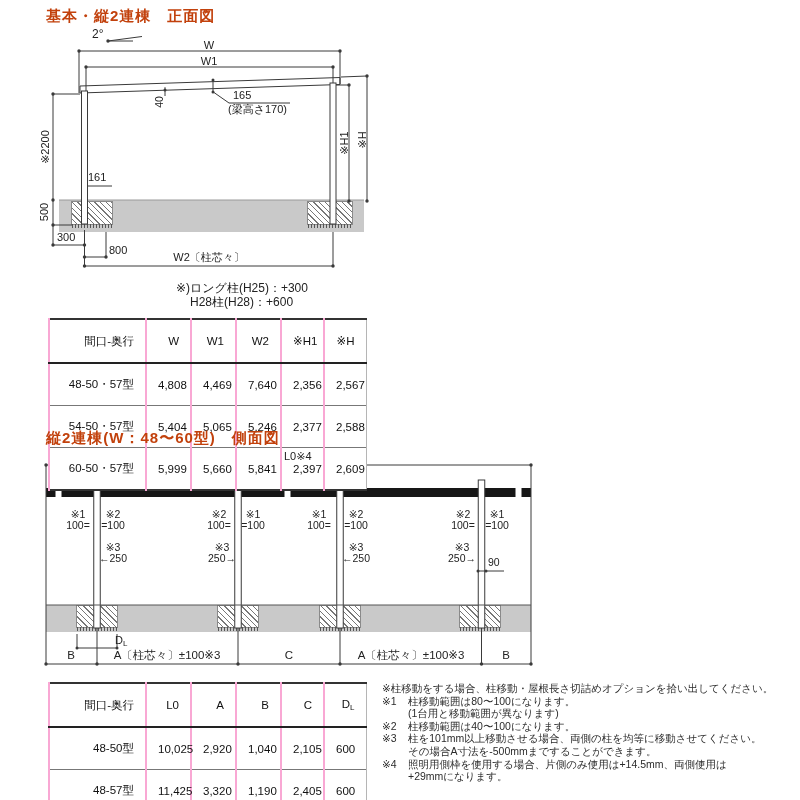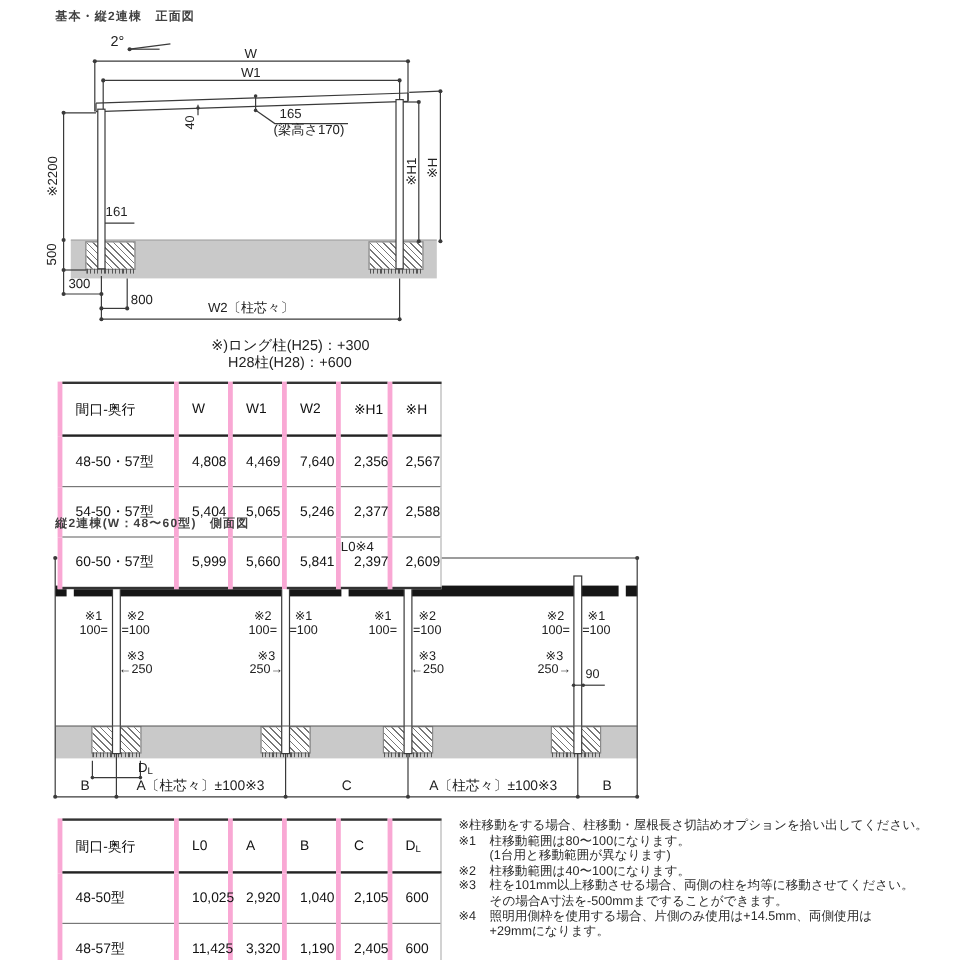--- a/index.html
+++ b/index.html
@@ -1,36 +1,36 @@
 <!DOCTYPE html>
 <html><head>
 <meta charset="utf-8">
 <style>
   html,body{margin:0;padding:0;width:800px;height:800px;background:#fff;overflow:hidden;}
   body{font-family:"Liberation Sans","DejaVu Sans",sans-serif;color:#222;}
   .stage{position:relative;width:800px;height:800px;}
   .abs{position:absolute;}
-  .sec-title{font-size:10px;font-weight:bold;color:#404040;letter-spacing:1px;white-space:nowrap;}
+  .sec-title{font-size:15px;font-weight:bold;color:#c2410c;letter-spacing:1px;white-space:nowrap;}
   .dim{font-size:11px;color:#222;white-space:nowrap;line-height:11px;}
   .dim-sm{font-size:10.5px;}
   .clabel{transform:translateX(-50%);}
   .vlabel{transform:translate(-50%,-50%) rotate(-90deg);white-space:nowrap;}
   .ground{background:#c9c9c9;}
   .foundation{background:
     repeating-linear-gradient(45deg, rgba(255,255,255,0) 0 3px, #777 3px 4px),#fff;
     outline:1px solid #8a8a8a;}
   .stipple{background:repeating-linear-gradient(90deg,#555 0 1px,rgba(255,255,255,0) 1px 3px);}
   .legend{font-size:12px;color:#222;white-space:nowrap;}
   .plabel{position:absolute;transform:translateX(-50%);text-align:center;
     font-size:10.5px;line-height:10.5px;color:#222;white-space:nowrap;}
   .plabel span{display:block;}
   .spec-table{border-collapse:collapse;table-layout:fixed;font-size:11.5px;color:#111;
     border:1px solid #555;border-top:2px solid #333;border-bottom:2px solid #333;background:#fff;}
-  .spec-table td{border-left:4px solid #f9a8d4;border-right:1px solid #b5b5b5;
-    border-top:1px solid #777;text-align:left;padding:11px;height:19px;white-space:nowrap;}
+  .spec-table td{border-left:2px solid #f9a8d4;border-right:1px solid #b5b5b5;
+    border-top:1px solid #777;text-align:right;padding:11px;height:19px;white-space:nowrap;}
   .spec-table tr.hdr td{border-bottom:2px solid #222;height:20px;}
   .sub{font-size:8px;vertical-align:-2px;}
   .notes{font-size:10.5px;line-height:12.6px;color:#2b2b2b;}
   .notes .row{display:flex;}
   .notes .tag{width:26px;flex:none;}
   .notes .txt{flex:1;white-space:nowrap;}
   svg{pointer-events:none;}
 </style>
 </head>
 <body>

